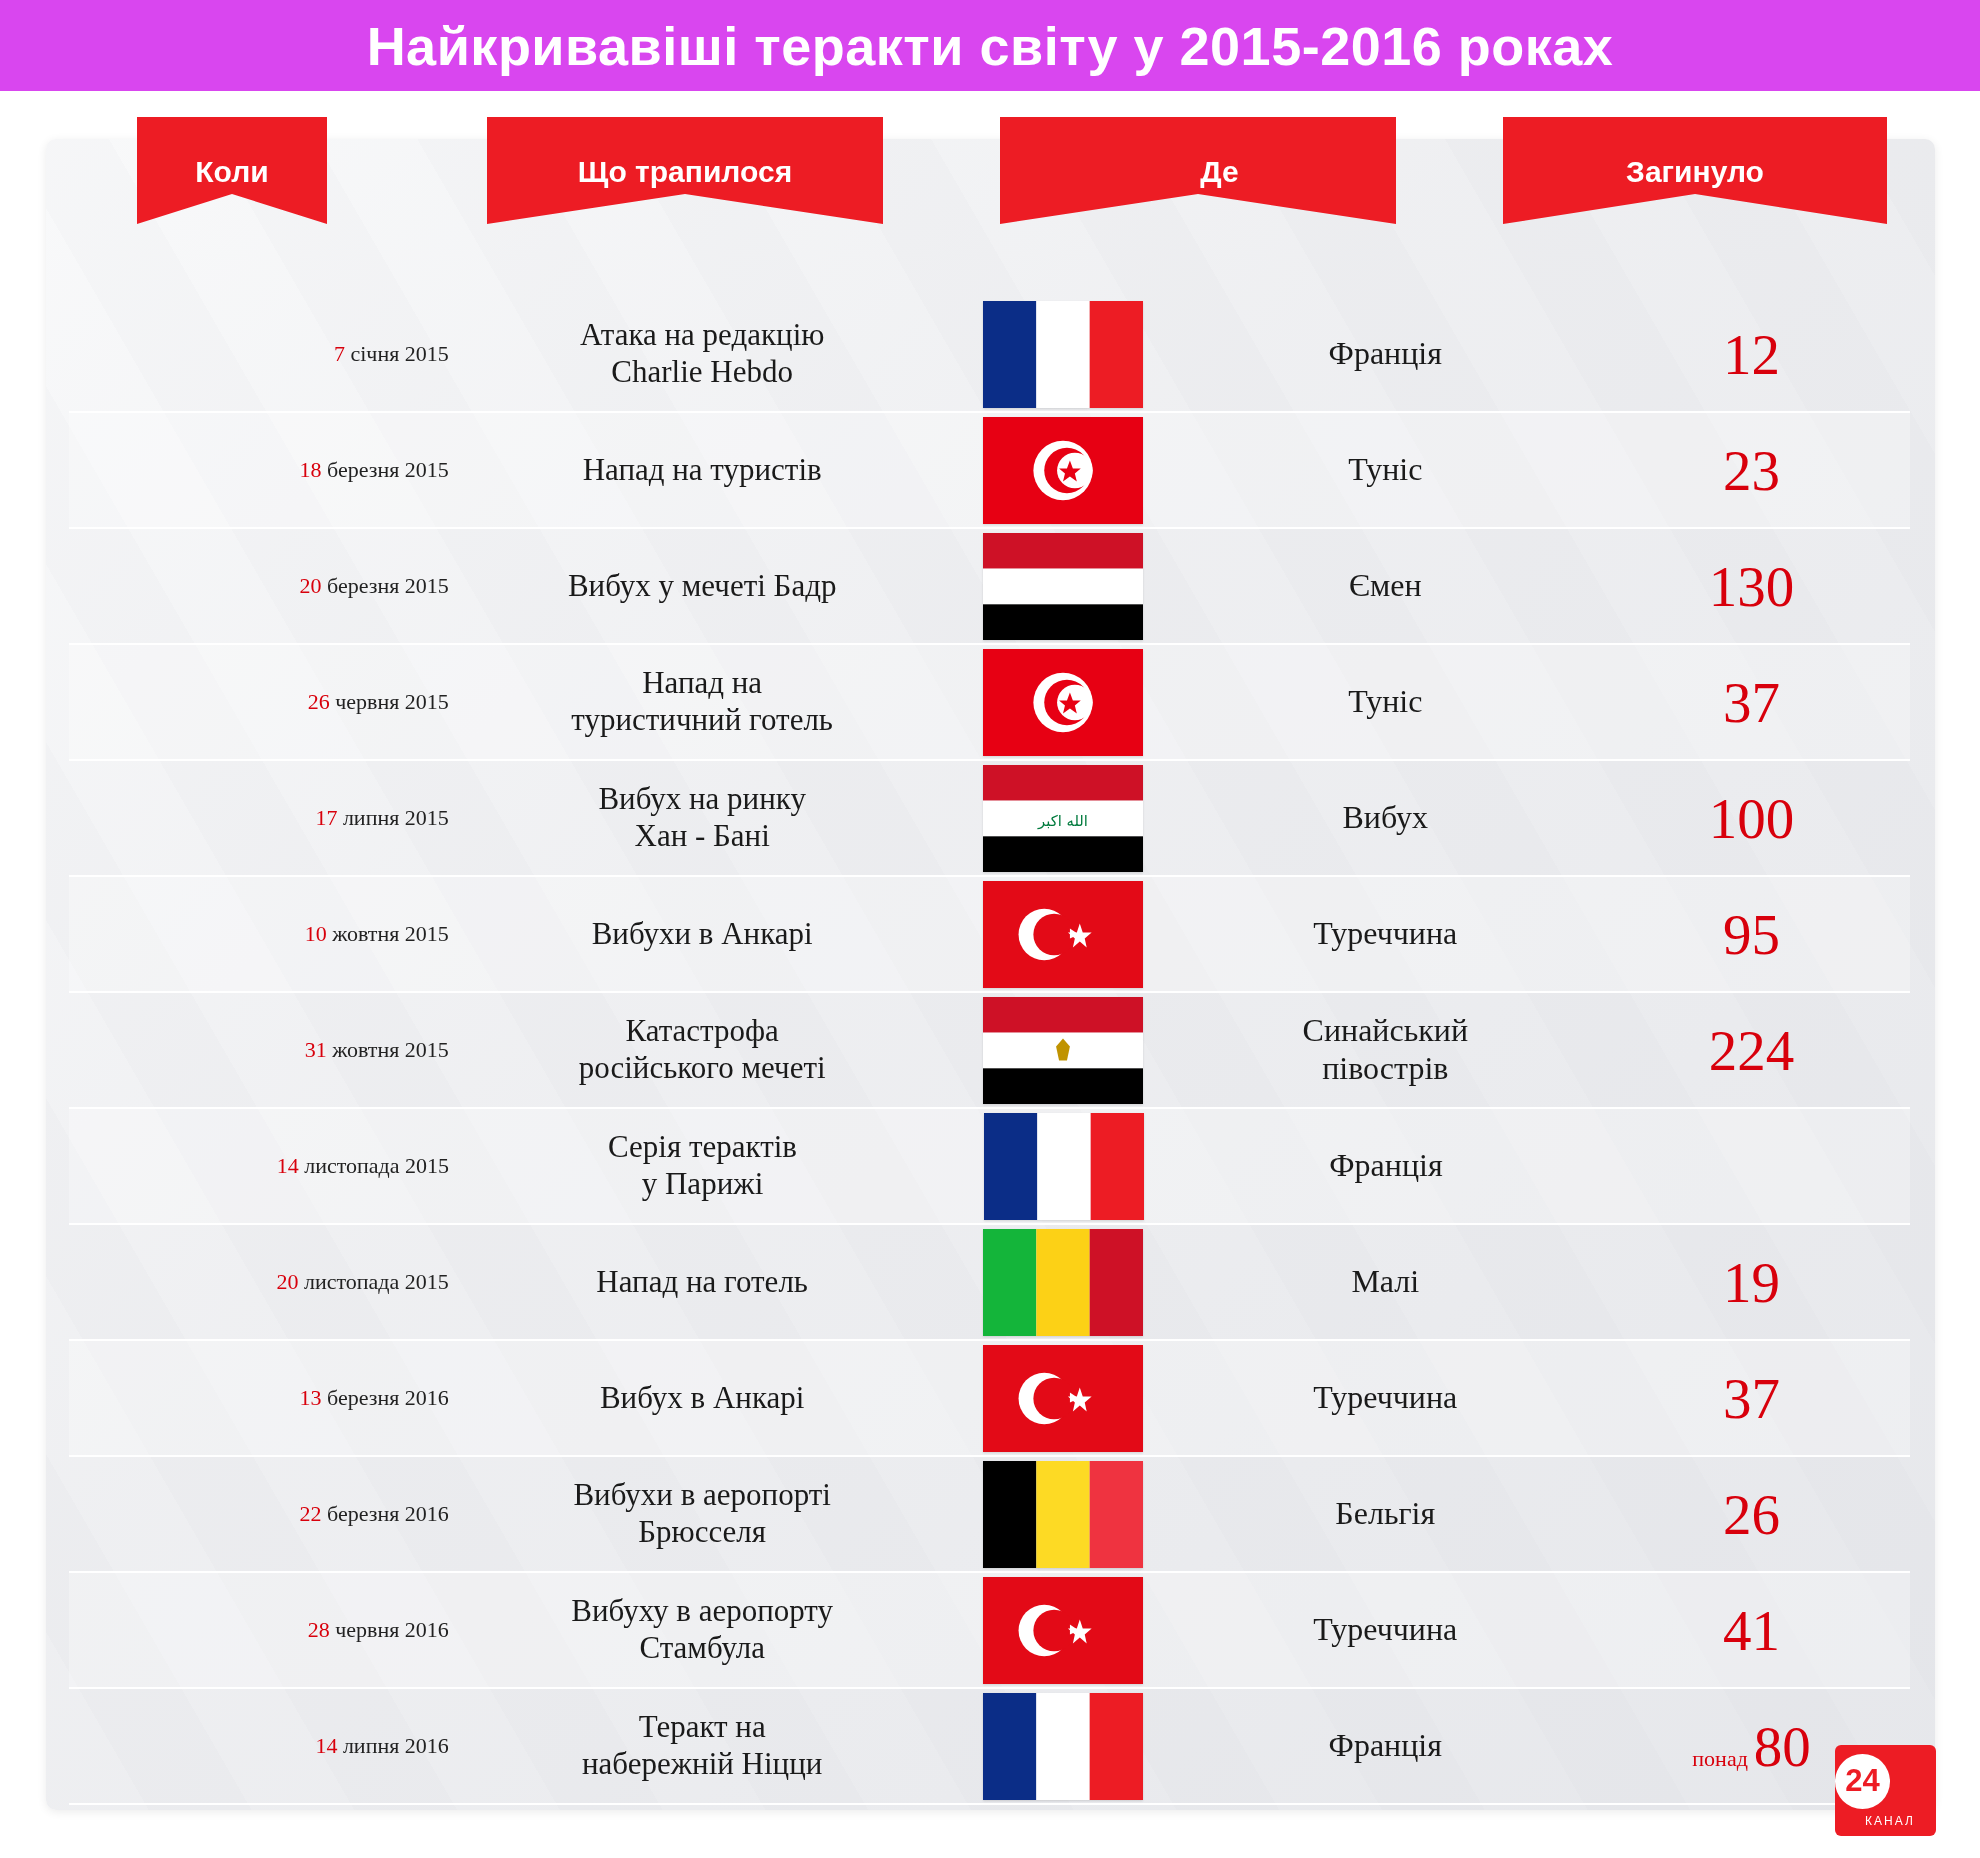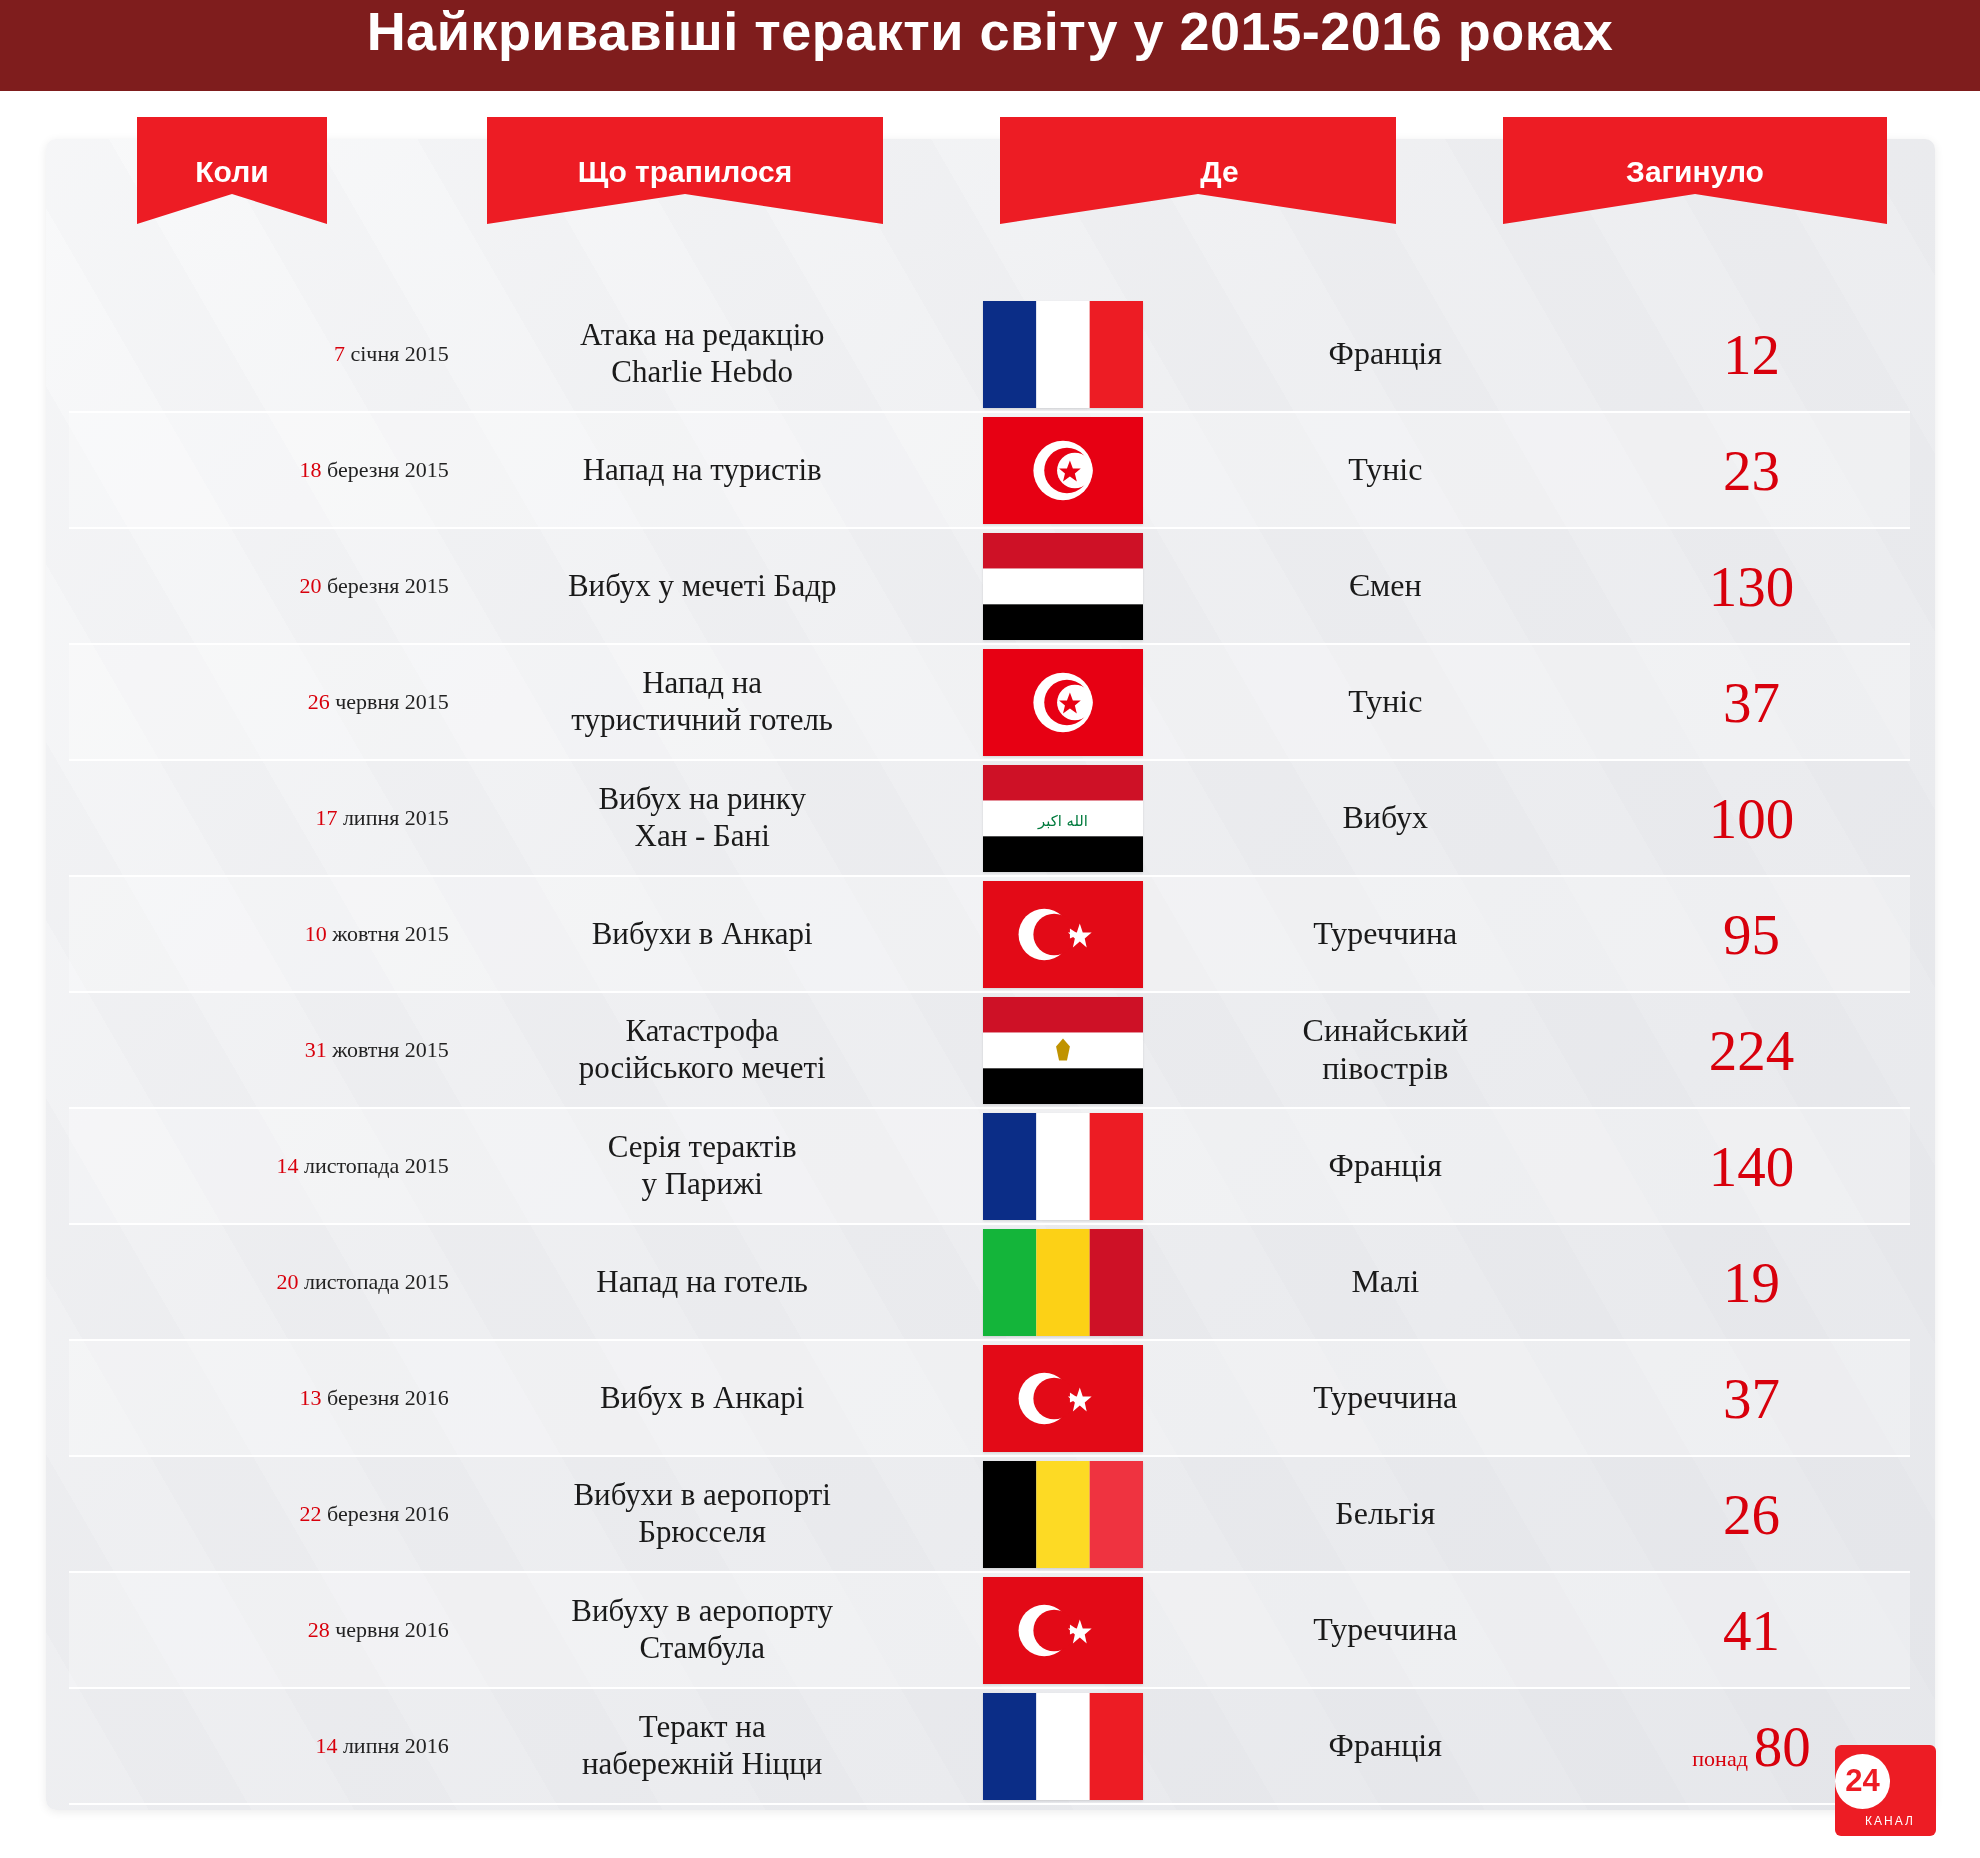--- a/index.html
+++ b/index.html
@@ -14,23 +14,23 @@
     overflow: hidden;
     position: relative;
   }
 
   
   .header-bar {
     position: absolute;
     top: 0; left: 0;
     width: 1980px;
     height: 91px;
-    background: #7f1d1d;
+    background: #d946ef;
     display: flex;
-    align-items: flex-start;
+    align-items: center;
     justify-content: center;
   }
   .header-title {
     color: #ffffff;
     font-size: 54px;
     font-weight: bold;
     letter-spacing: 0.5px;
     font-family: "Liberation Sans", sans-serif;
     white-space: nowrap;
   }
@@ -389,21 +389,20 @@
           <svg class="flag" viewBox="0 0 162 108" preserveAspectRatio="none">
             <rect x="0" y="0" width="54" height="108" fill="#0b2d87"></rect>
             <rect x="54" y="0" width="54" height="108" fill="#ffffff"></rect>
             <rect x="108" y="0" width="54" height="108" fill="#ed1c24"></rect>
           </svg>
         </span>
       </div>
       <div class="c-place">
         <span style="display:block">Франція</span>
       </div>
-      <div class="c-count"><span>140</span></div>
     </div>
     <div class="row">
       <div class="c-date"><span class="d-num">20</span> <span>листопада 2015</span></div>
       <div class="c-event">
         <span style="display:block">Напад на  готель</span>
       </div>
       <div class="c-flag">
         <span>
           <svg class="flag" viewBox="0 0 162 108" preserveAspectRatio="none">
             <rect x="0" width="54" height="108" fill="#14b53a"></rect>

